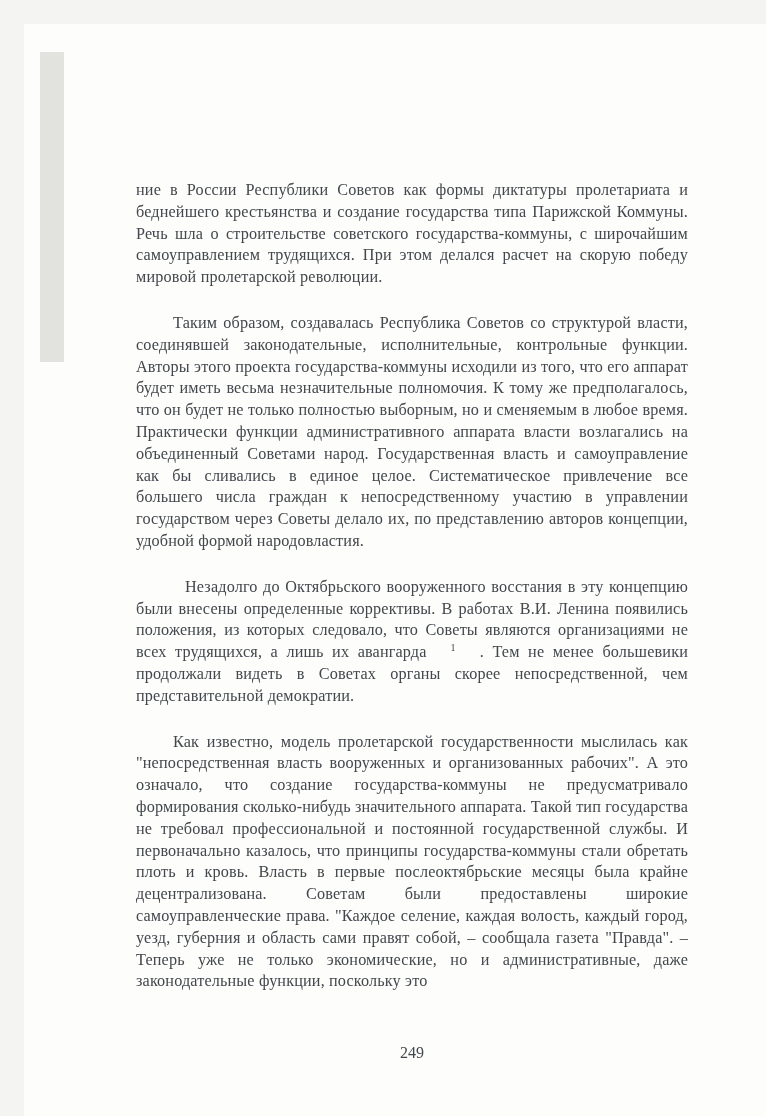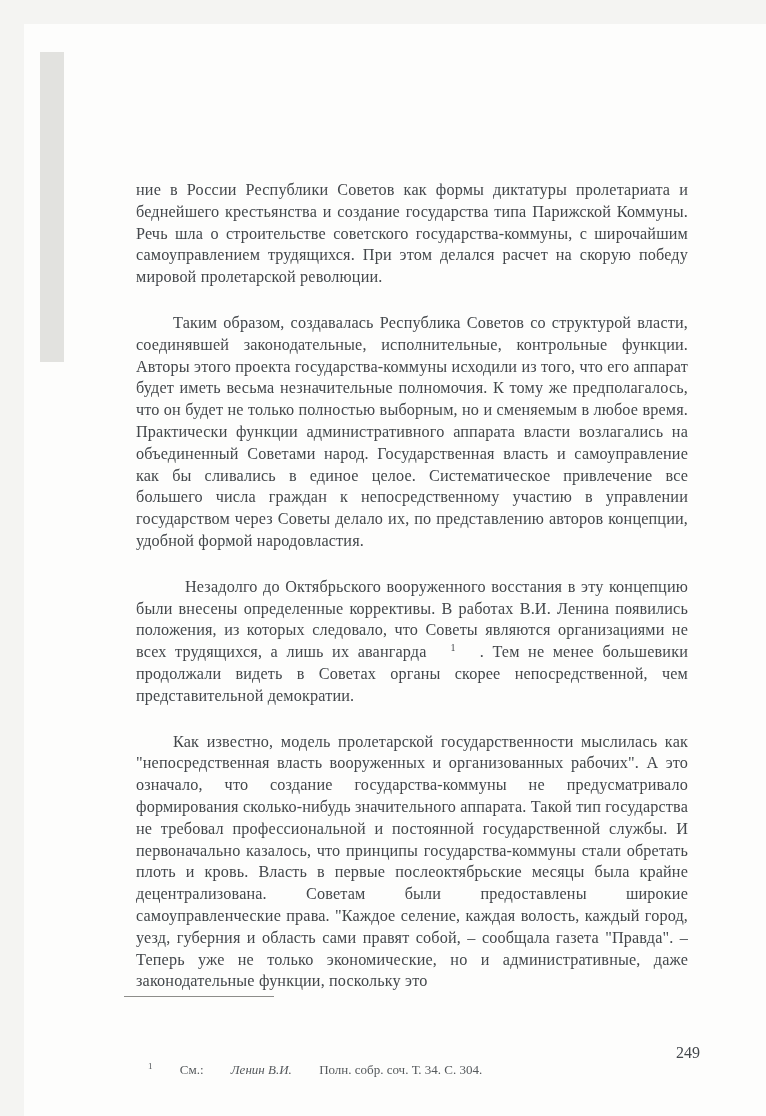--- a/index.html
+++ b/index.html
@@ -69,21 +69,21 @@
     font-size: 0.7em;
     vertical-align: super;
     line-height: 0;
   }
 
   .page-number {
     position: absolute;
     top: 1008px;
     left: 88px;
     width: 600px;
-    text-align: right;
+    text-align: center;
     font-size: 16px;
     color: #43474b;
   }
 </style>
 </head>
 <body>
 
 <div class="page">
 
   <div class="scan-edge-left"></div>
@@ -92,20 +92,16 @@
   <div class="text-block">
     <p class="para no-indent">ние в России Республики Советов как формы диктатуры пролетариата и беднейшего крестьянства и создание государства типа Парижской Коммуны. Речь шла о строительстве советского государства-коммуны, с широчайшим самоуправлением трудящихся. При этом делался расчет на скорую победу мировой пролетарской революции.</p>
 
     <p class="para">Таким образом, создавалась Республика Советов со структурой власти, соединявшей законодательные, исполнительные, контрольные функции. Авторы этого проекта государства-коммуны исходили из того, что его аппарат будет иметь весьма незначительные полномочия. К тому же предполагалось, что он будет не только полностью выборным, но и сменяемым в любое время. Практически функции административного аппарата власти возлагались на объединенный Советами народ. Государственная власть и самоуправление как бы сливались в единое целое. Систематическое привлечение все большего числа граждан к непосредственному участию в управлении государством через Советы делало их, по представлению авторов концепции, удобной формой народовластия.</p>
 
     <p class="para"><span>Незадолго до Октябрьского вооруженного восстания в эту концепцию были внесены определенные коррективы. В работах В.И. Ленина появились положения, из которых следовало, что Советы являются организациями не всех трудящихся, а лишь их авангарда</span><sup class="fn-ref">1</sup><span>. Тем не менее большевики продолжали видеть в Советах органы скорее непосредственной, чем представительной демократии.</span></p>
 
     <p class="para">Как известно, модель пролетарской государственности мыслилась как "непосредственная власть вооруженных и организованных рабочих". А это означало, что создание государства-коммуны не предусматривало формирования сколько-нибудь значительного аппарата. Такой тип государства не требовал профессиональной и постоянной государственной службы. И первоначально казалось, что принципы государства-коммуны стали обретать плоть и кровь. Власть в первые послеоктябрьские месяцы была крайне децентрализована. Советам были предоставлены широкие самоуправленческие права. "Каждое селение, каждая волость, каждый город, уезд, губерния и область сами правят собой, – сообщала газета "Правда". – Теперь уже не только экономические, но и административные, даже законодательные функции, поскольку это</p>
   </div>
 
-  <div class="footnote-area">
-    <div class="footnote-rule"></div>
-    <p class="footnote"><sup>1</sup> <span>См.: </span><em>Ленин В.И.</em><span> Полн. собр. соч. Т. 34. С. 304.</span></p>
-  </div>
 
   <div class="page-number">249</div>
 
 </div>
 
 </body></html>

